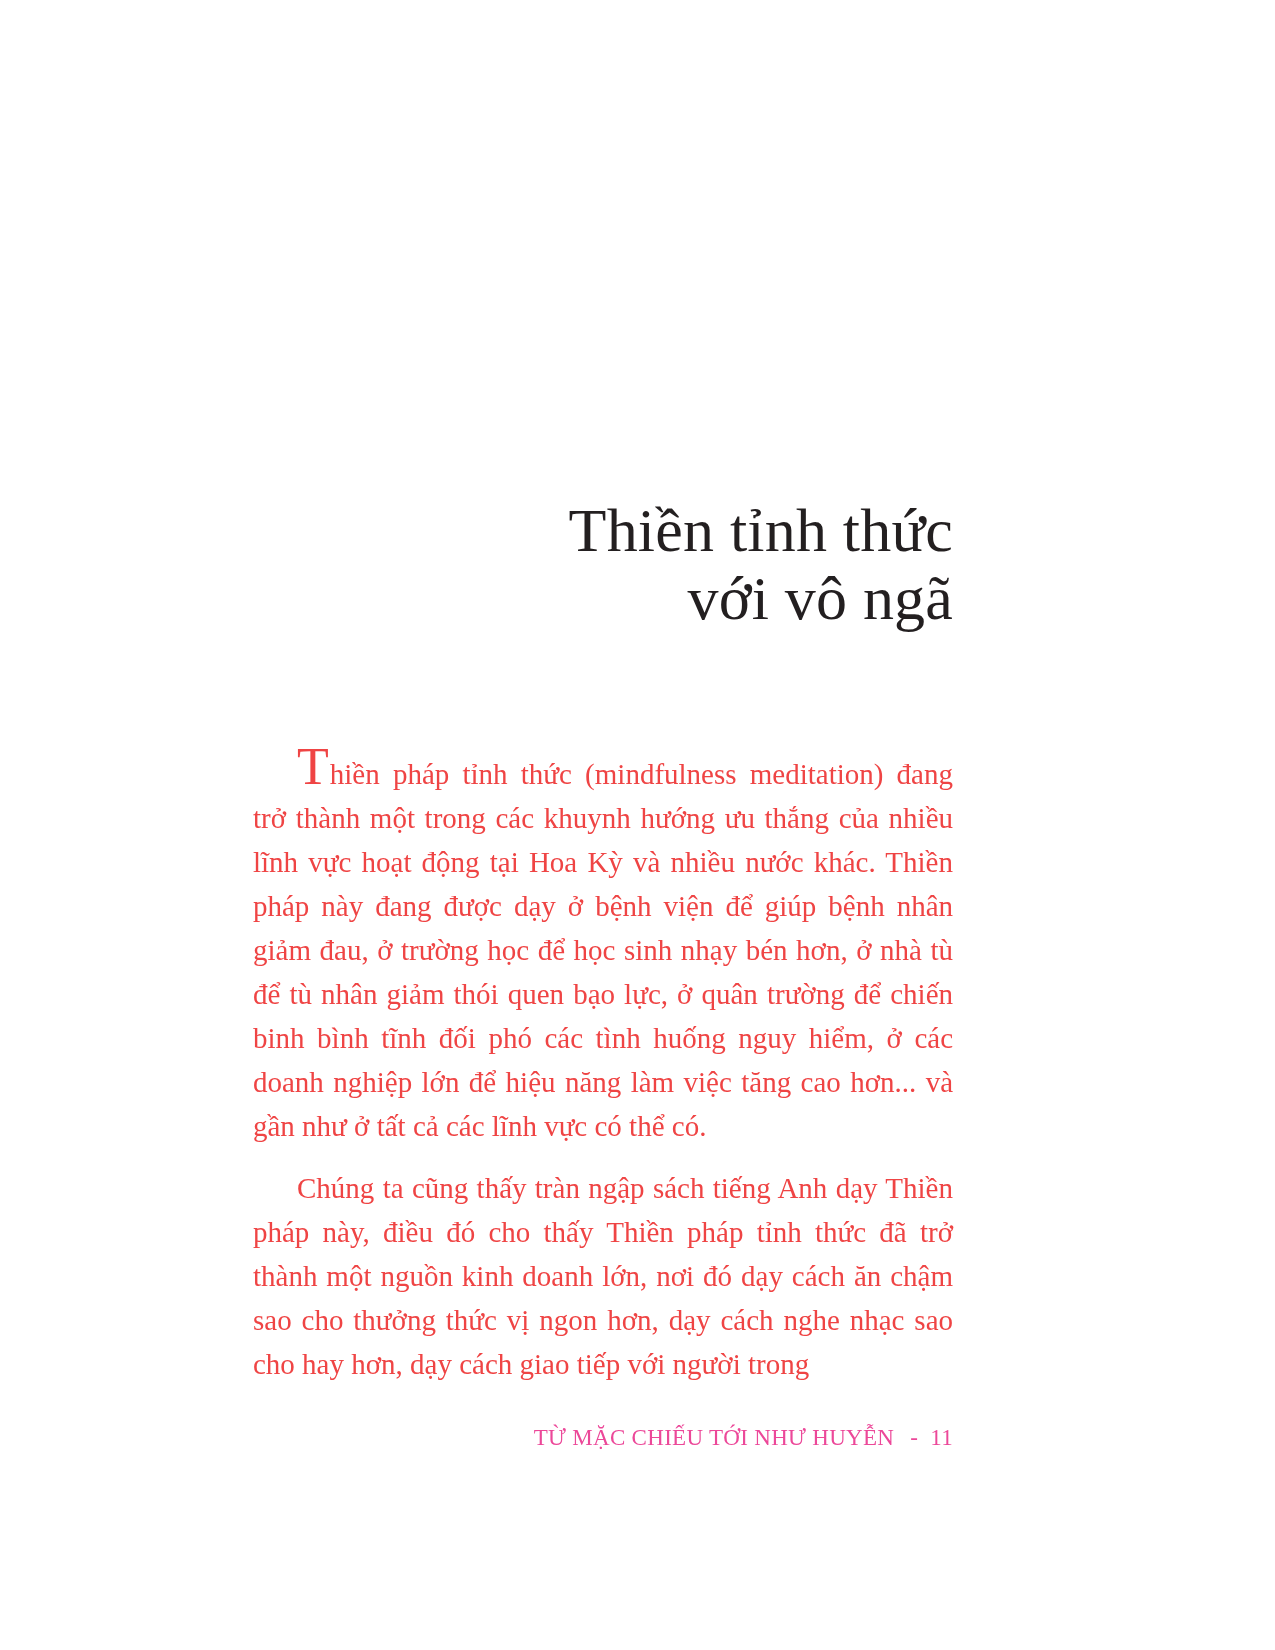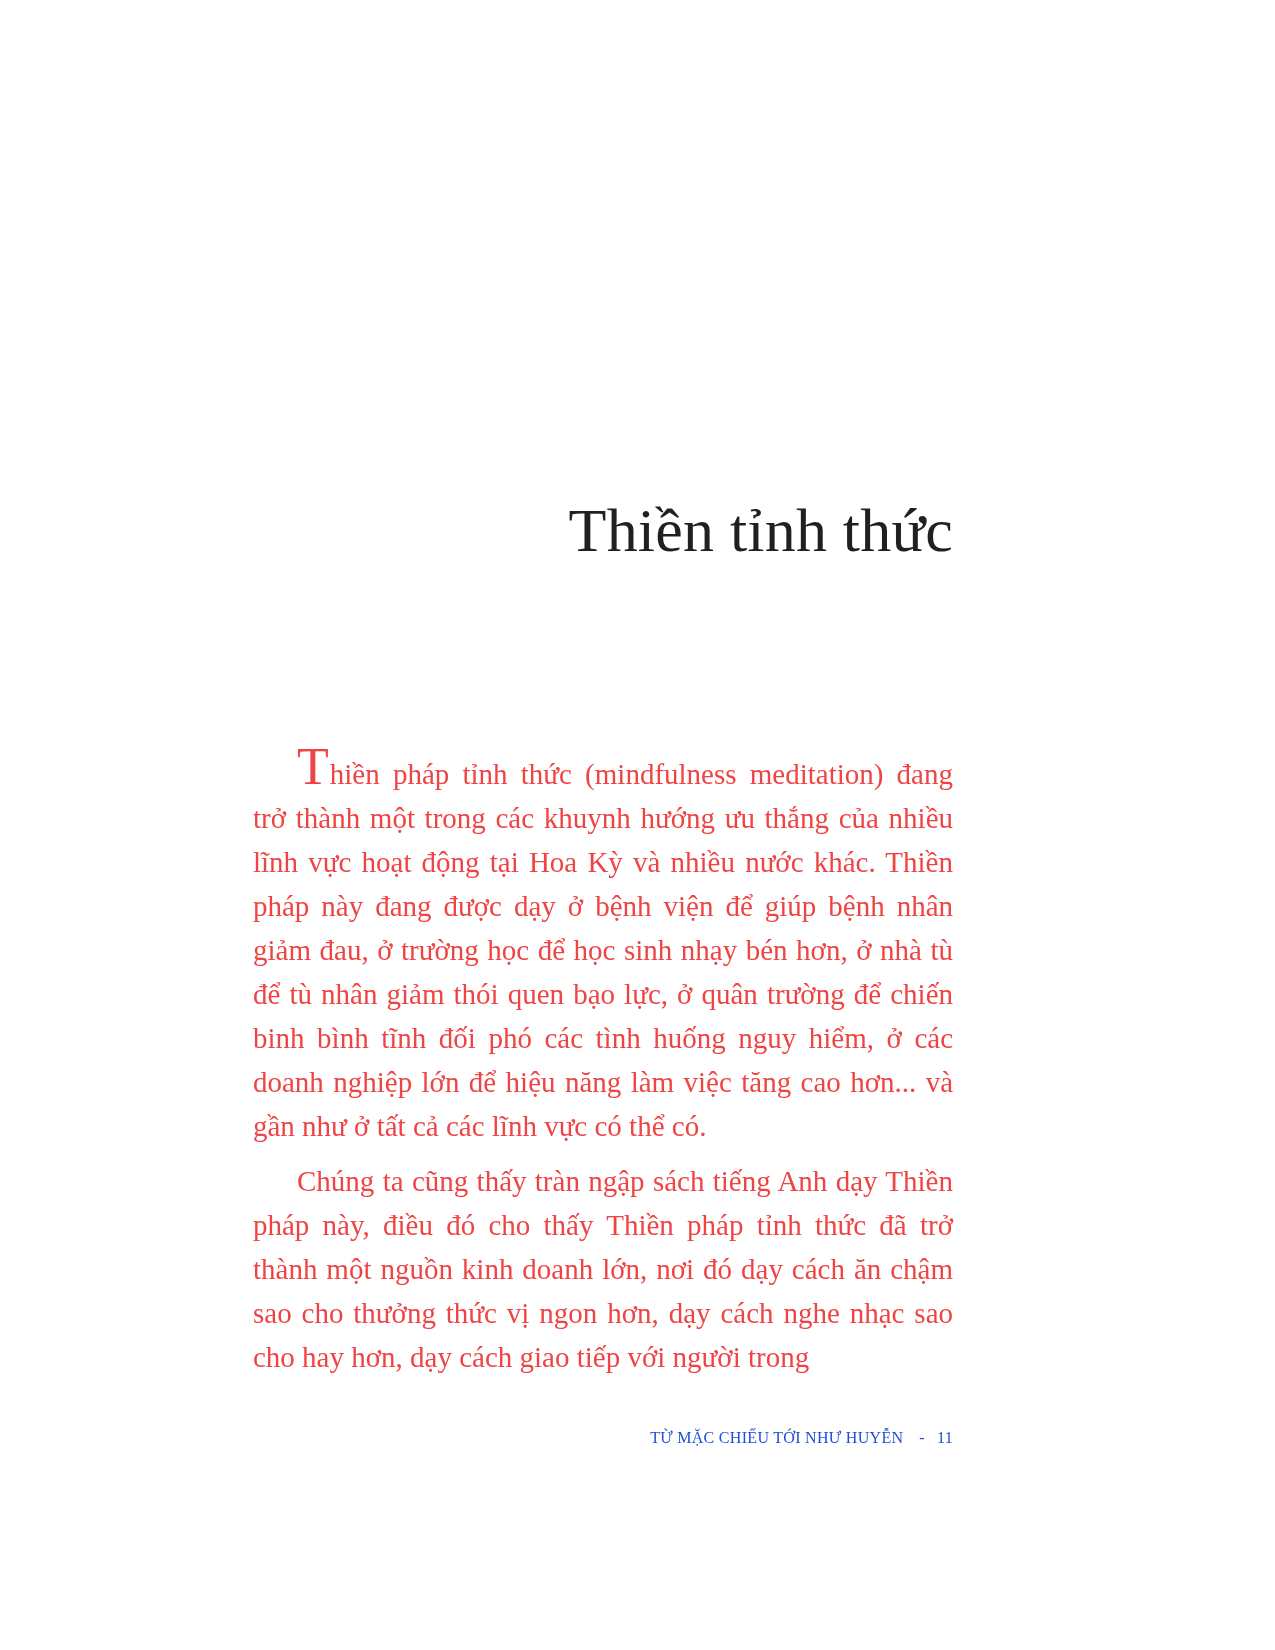--- a/index.html
+++ b/index.html
@@ -45,51 +45,52 @@
       font-size: 29px;
       line-height: 44px;
       text-align: justify;
       color: #ef4444;
     }
     .body-text p {
       margin: 0;
       text-indent: 44px;
     }
     .body-text p + p {
-      margin-top: 11px;
+      margin-top: 18px;
     }
     .drop-initial {
       font-size: 52px;
       line-height: 0;
       vertical-align: 0px;
       margin-right: 1px;
     }
     .running-footer {
       position: absolute;
       left: 253px;
       width: 700px;
       top: 1424px;
       text-align: right;
-      font-size: 16px;
+      font-size: 23px;
       line-height: 28px;
-      color: #1d4ed8;
+      color: #ec4899;
       letter-spacing: 0.3px;
     }
     .running-footer .sep {
       display: inline-block;
       margin: 0 12px 0 16px;
     }
   </style>
 </head>
 <body>
 
 <div class="page">
 
   <h1 class="chapter-title">
     <span>Thiền tỉnh thức</span>
+    <span>với vô ngã</span>
   </h1>
 
   <div class="body-text">
     <p><span class="drop-initial">T</span><span>hiền pháp tỉnh thức (mindfulness meditation) đang trở thành một trong các khuynh hướng ưu thắng của nhiều lĩnh vực hoạt động tại Hoa Kỳ và nhiều nước khác. Thiền pháp này đang được dạy ở bệnh viện để giúp bệnh nhân giảm đau, ở trường học để học sinh nhạy bén hơn, ở nhà tù để tù nhân giảm thói quen bạo lực, ở quân trường để chiến binh bình tĩnh đối phó các tình huống nguy hiểm, ở các doanh nghiệp lớn để hiệu năng làm việc tăng cao hơn... và gần như ở tất cả các lĩnh vực có thể có.</span></p>
     <p>Chúng ta cũng thấy tràn ngập sách tiếng Anh dạy Thiền pháp này, điều đó cho thấy Thiền pháp tỉnh thức đã trở thành một nguồn kinh doanh lớn, nơi đó dạy cách ăn chậm sao cho thưởng thức vị ngon hơn, dạy cách nghe nhạc sao cho hay hơn, dạy cách giao tiếp với người trong</p>
   </div>
 
   <div class="running-footer">
     <span>TỪ MẶC CHIẾU TỚI NHƯ HUYỄN</span><span class="sep">-</span><span>11</span>
   </div>

